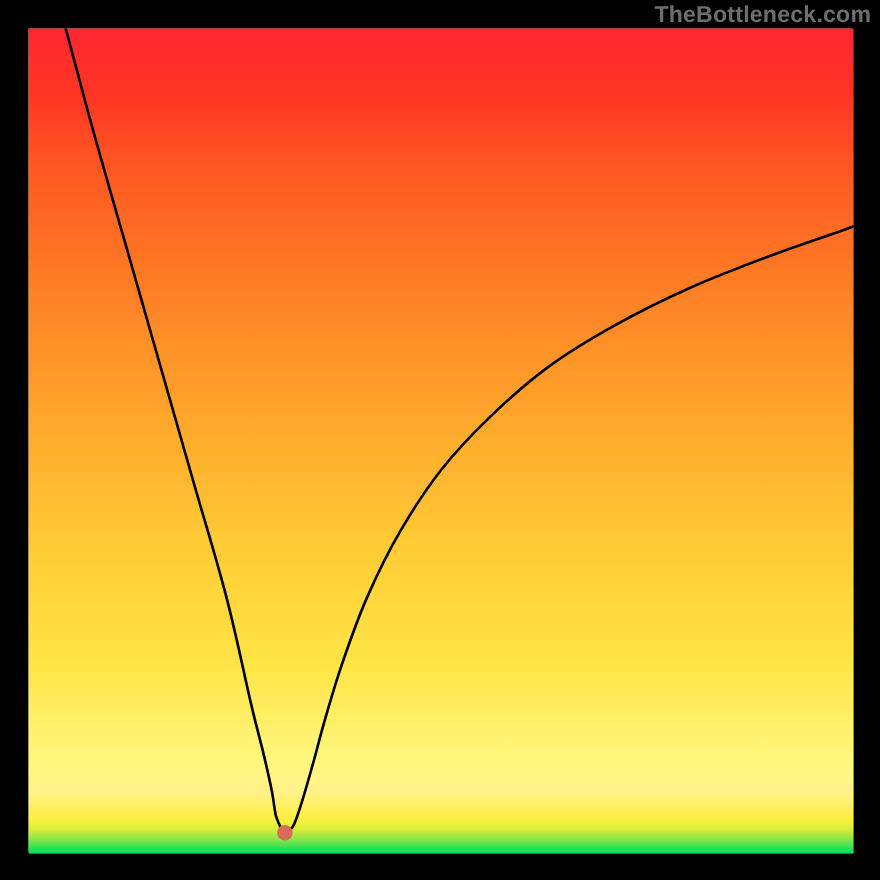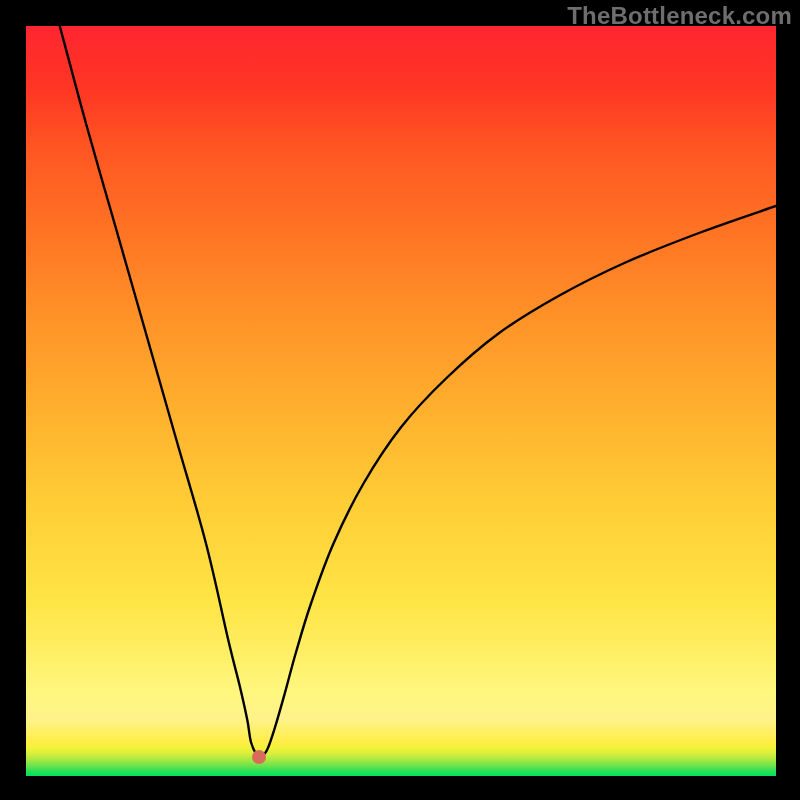--- a/index.html
+++ b/index.html
@@ -78,21 +78,21 @@
     position: absolute;
     left: 26px;
     top: 26px;
     width: 750px;
     height: 750px;
   }
   .watermark {
     position: absolute;
     top: 2px;
     right: 8px;
-    font-size: 24px;
+    font-size: 21px;
     font-weight: 600;
     color: #6e6e6e;
     letter-spacing: 0.2px;
     z-index: 10;
   }
   .minimum-dot {
     position: absolute;
     width: 14px;
     height: 14px;
     border-radius: 50%;

